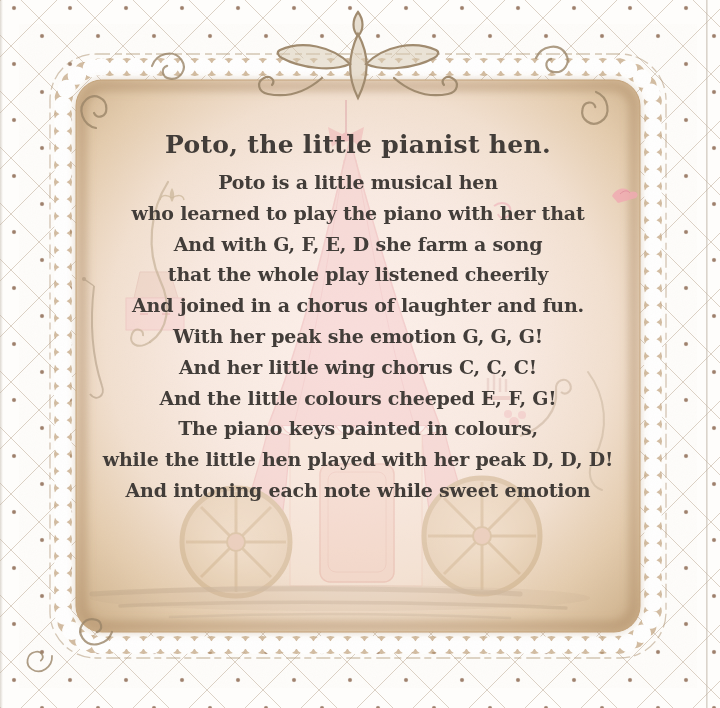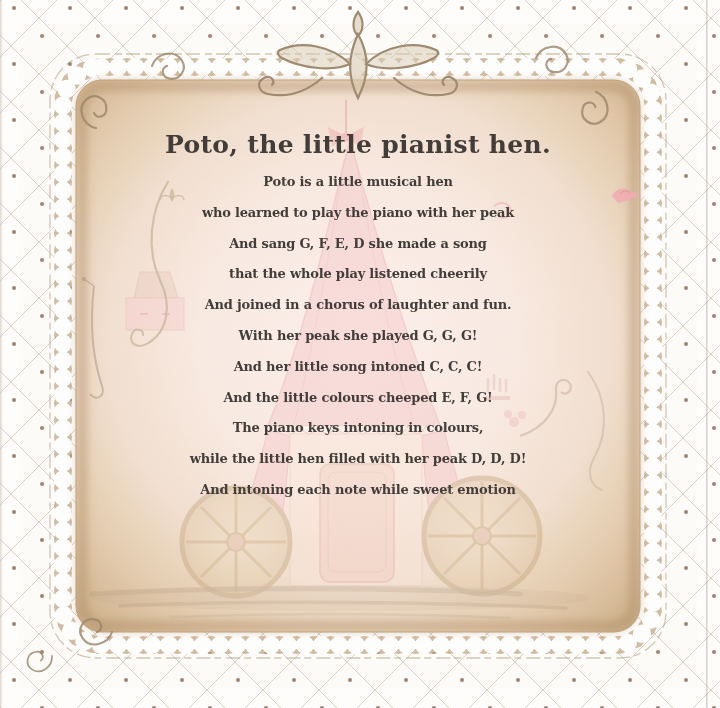--- a/index.html
+++ b/index.html
@@ -23,21 +23,21 @@
   .poem{
     position:absolute;left:0;right:4px;top:128px;
     text-align:center;color:#423d39;z-index:5;
   }
   .poem h1{
     margin:0 0 5px 0;
     font-size:25px;font-weight:bold;letter-spacing:.3px;line-height:34px;
     white-space:nowrap;
   }
   .poem p{
-    margin:0;font-size:13px;font-weight:bold;letter-spacing:-.2px;
+    margin:0;font-size:19px;font-weight:bold;letter-spacing:-.2px;
     line-height:30.8px;white-space:nowrap;
   }
 
   .page-seam-right{
     position:absolute;top:0;right:12px;width:2px;height:708px;
     background:linear-gradient(to right, rgba(175,163,148,.55), rgba(220,212,200,.4));
     z-index:6;
   }
   .page-seam-left{
     position:absolute;top:0;left:0;width:3px;height:708px;
@@ -161,27 +161,27 @@
     </g>
     <g>
       <path d="M612,196 C616,188 626,186 630,192 C636,190 640,194 636,198 L618,203 Z" fill="#f0aab1" opacity=".85"></path>
       <path d="M620,194 C624,190 628,190 630,193" stroke="#e295a0" stroke-width="1" fill="none"></path>
     </g>
   </svg>
 
   <div class="poem">
     <h1>Poto, the little pianist hen.</h1>
     <p>Poto is a little musical hen</p>
-    <p>who learned to play the piano with her peak</p>
-    <p>And sang G, F, E, D she made a song</p>
+    <p>who learned to play the piano with her that</p>
+    <p>And with G, F, E, D she farm a song</p>
     <p>that the whole play listened cheerily</p>
     <p>And joined in a chorus of laughter and fun.</p>
-    <p>With her peak she played G, G, G!</p>
-    <p>And her little song intoned C, C, C!</p>
+    <p>With her peak she emotion G, G, G!</p>
+    <p>And her little wing chorus C, C, C!</p>
     <p>And the little colours cheeped E, F, G!</p>
-    <p>The piano keys intoning in colours,</p>
-    <p>while the little hen filled with her peak D, D, D!</p>
+    <p>The piano keys painted in colours,</p>
+    <p>while the little hen played with her peak D, D, D!</p>
     <p>And intoning each note while sweet emotion</p>
   </div>
 
   <div class="page-seam-right"></div>
   <div class="page-seam-left"></div>
 </div>
 
 </body></html>

